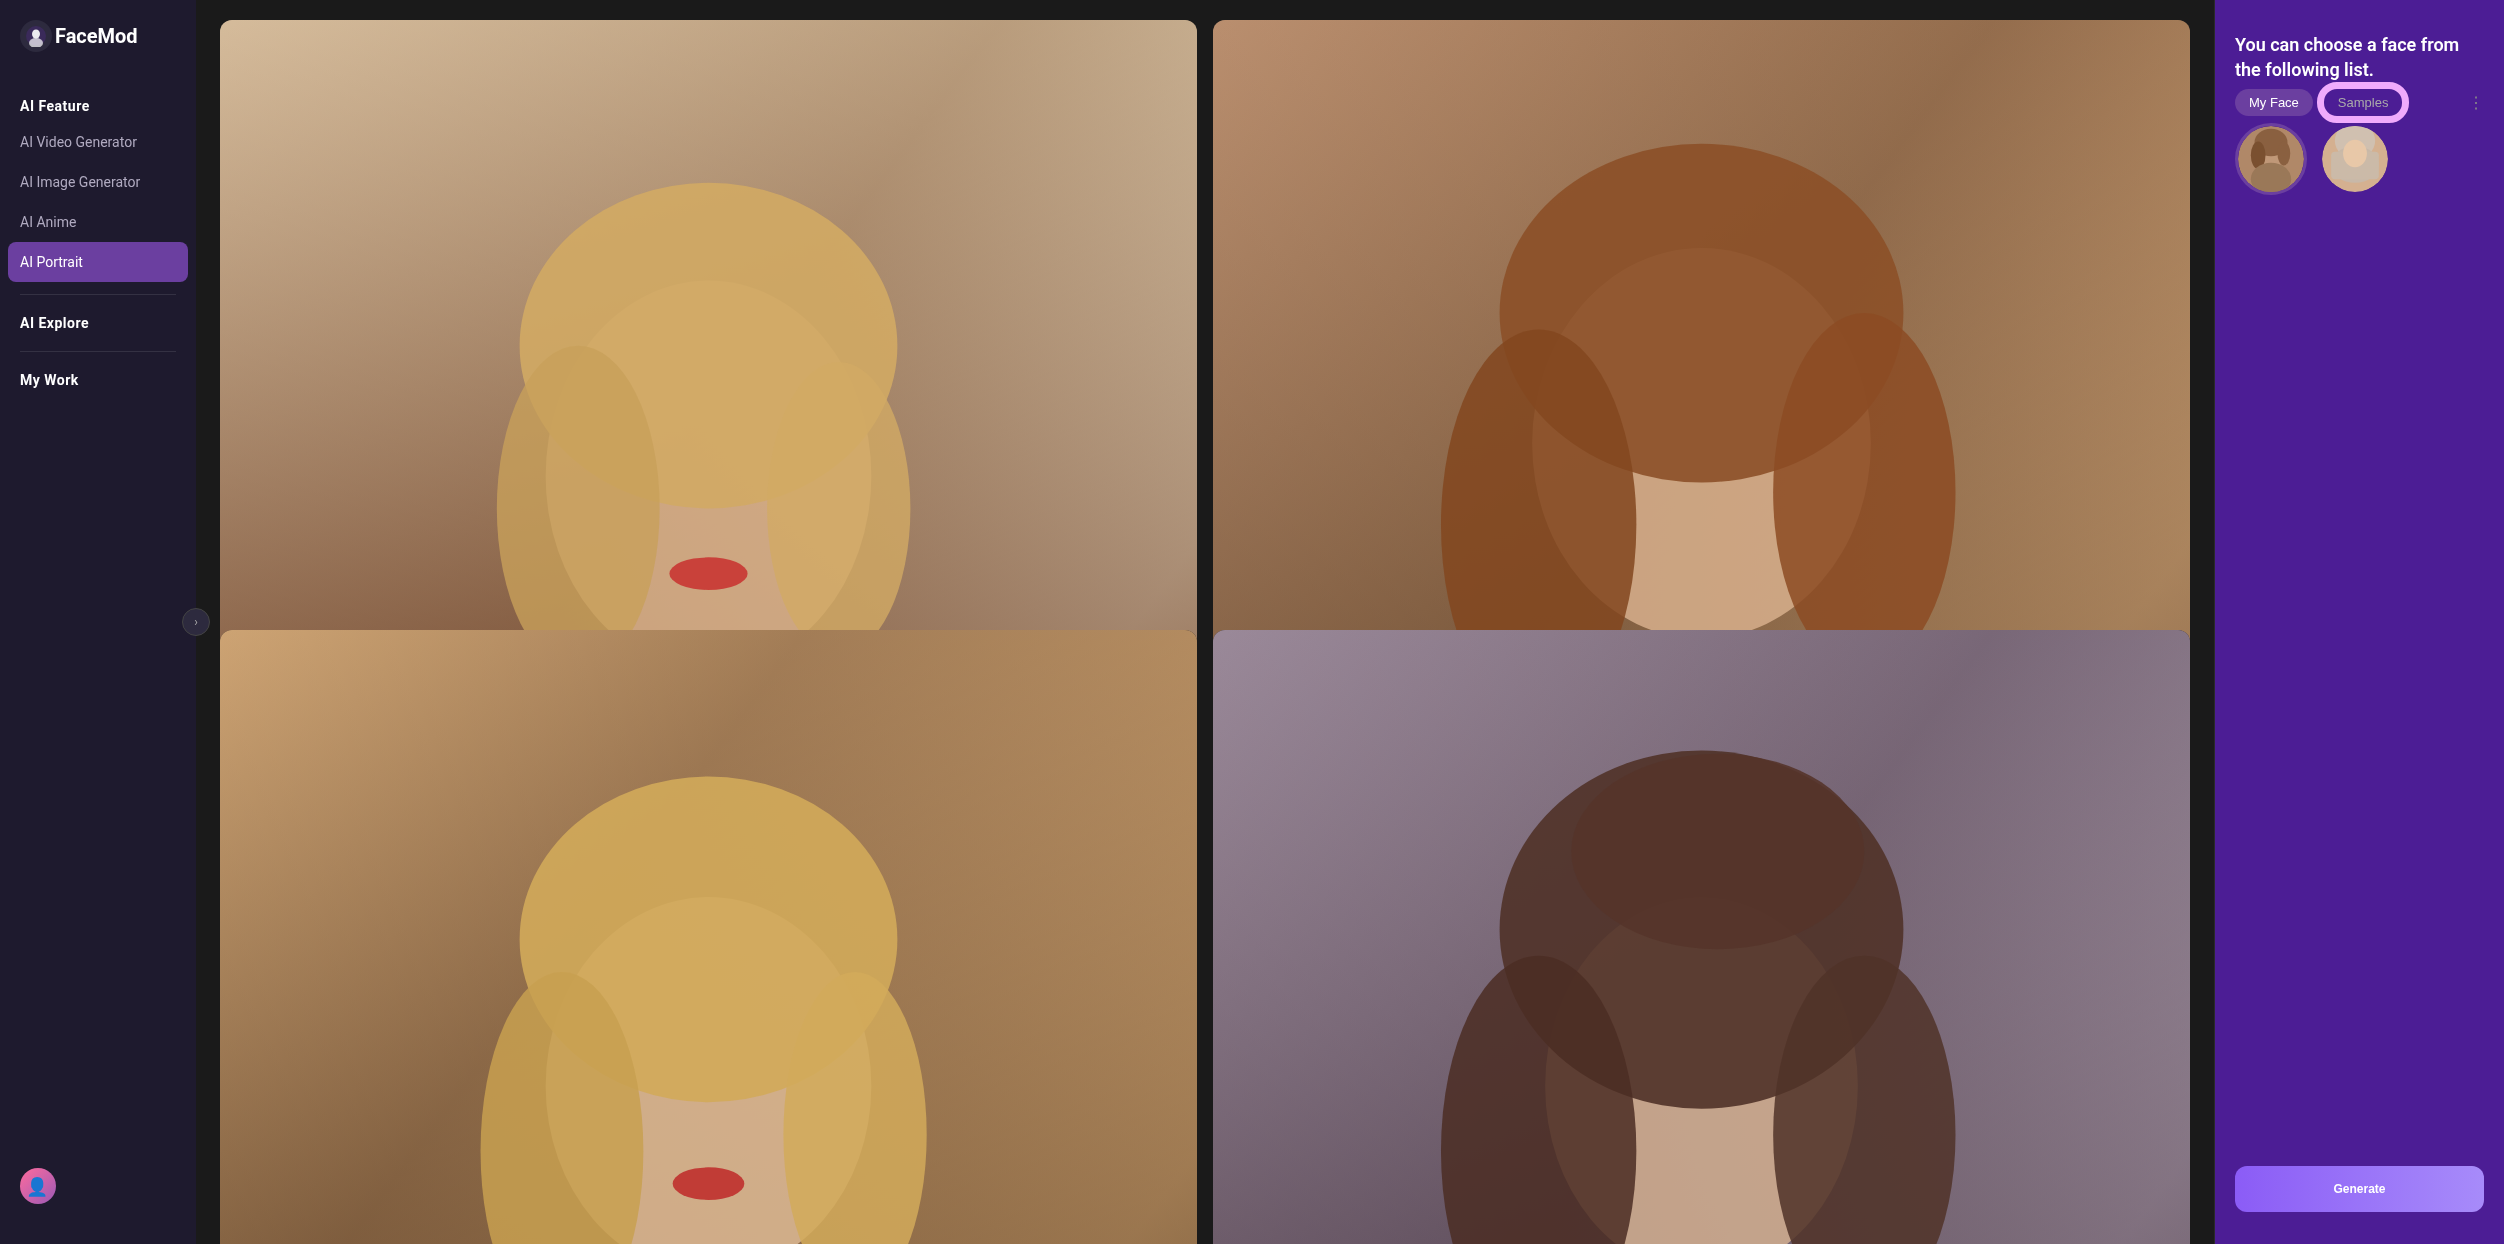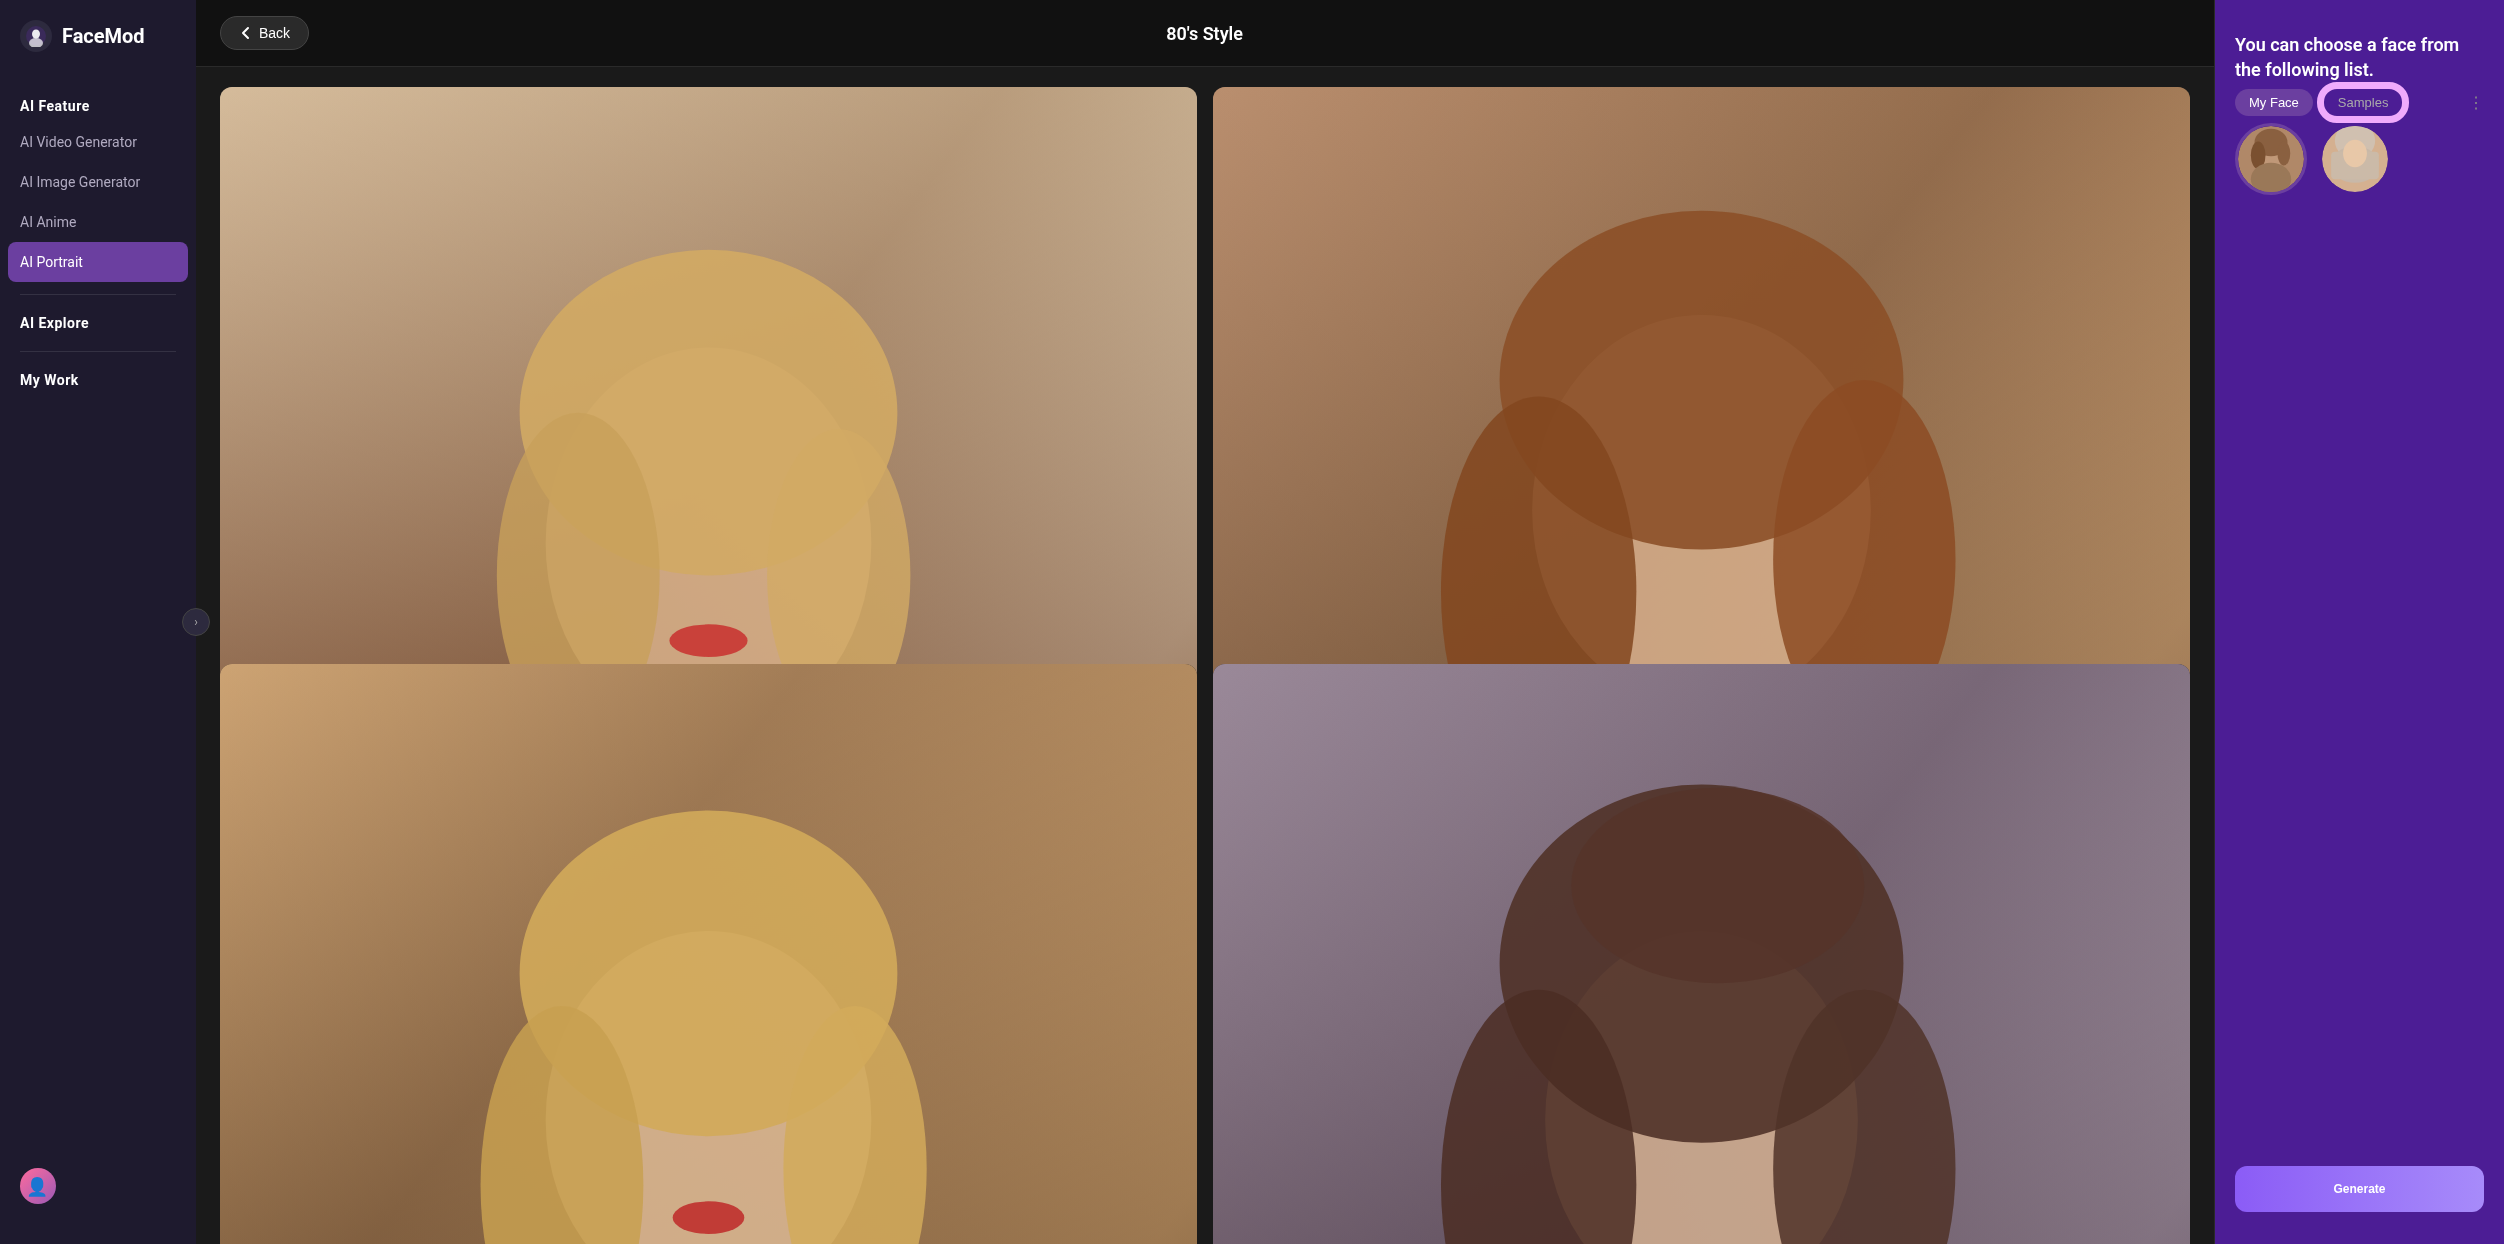--- a/index.html
+++ b/index.html
@@ -21,21 +21,21 @@
       display: flex;
       flex-direction: column;
       padding: 20px 0;
       position: relative;
       z-index: 10;
     }
 
     .logo {
       display: flex;
       align-items: center;
-      gap: 10px;
+      gap: 3px;
       padding: 0 20px 30px 20px;
     }
 
     .logo-icon {
       width: 32px;
       height: 32px;
       background: #2d2a3e;
       border-radius: 50%;
       display: flex;
       align-items: center;
@@ -306,30 +306,20 @@
   <span class="sidebar-section-label-2">My Work</span>
 
   <div class="sidebar-footer">
     <div class="avatar">👤</div>
   </div>
 
   <div class="collapse-btn">›</div>
 </aside>
 
 <main class="main-content">
-  <div class="top-bar">
-    <button class="back-btn">
-      <svg width="14" height="14" viewBox="0 0 14 14" fill="currentColor">
-        <path d="M9 2L4 7l5 5" stroke="currentColor" stroke-width="2" fill="none" stroke-linecap="round" stroke-linejoin="round"></path>
-      </svg>
-      <span>Back</span>
-    </button>
-    <h1 class="page-title">80's Style</h1>
-    <div style="width:90px"></div>
-  </div>
 
   <div class="images-grid">
 
     <div class="image-card">
       <svg width="100%" height="100%" viewBox="0 0 300 400" xmlns="http://www.w3.org/2000/svg">
         <defs>
           <linearGradient id="g1a" x1="0" y1="0" x2="1" y2="1">
             <stop offset="0%" stop-color="#c8a882"></stop>
             <stop offset="40%" stop-color="#9a7550"></stop>
             <stop offset="70%" stop-color="#d4c0a0"></stop>

